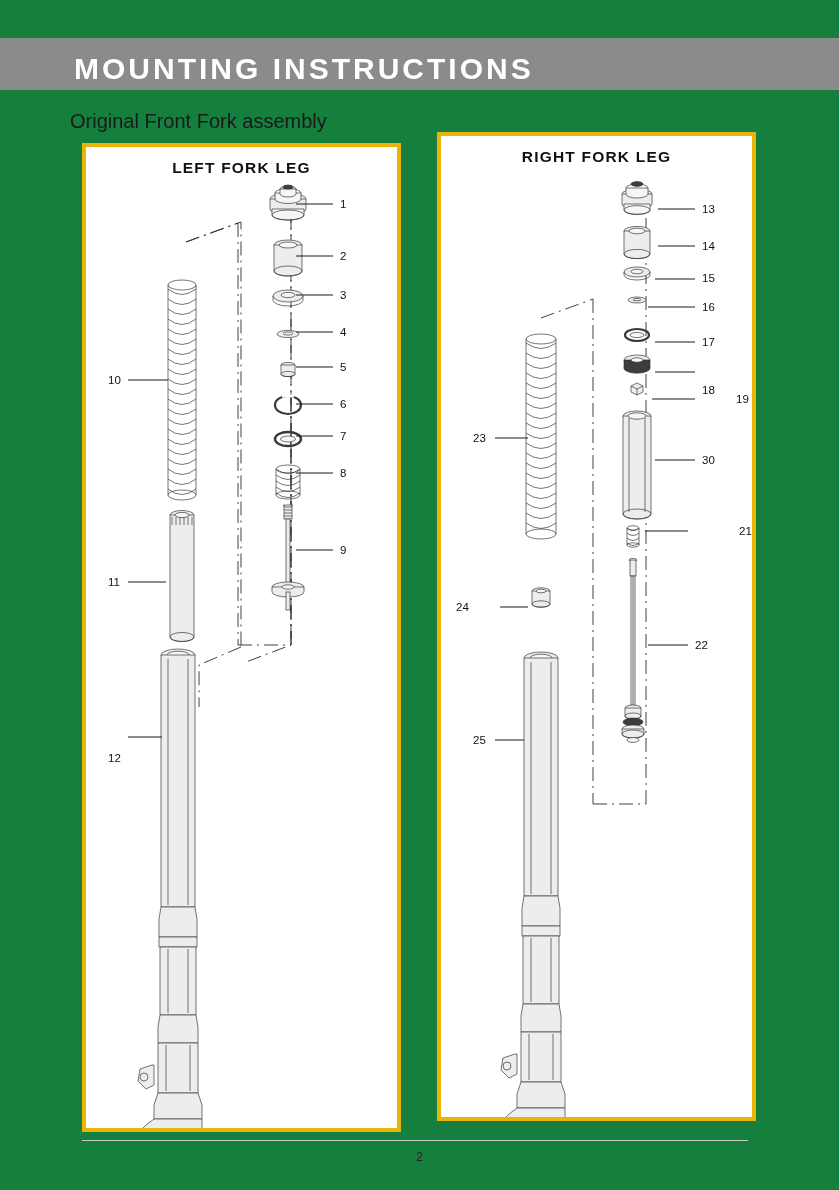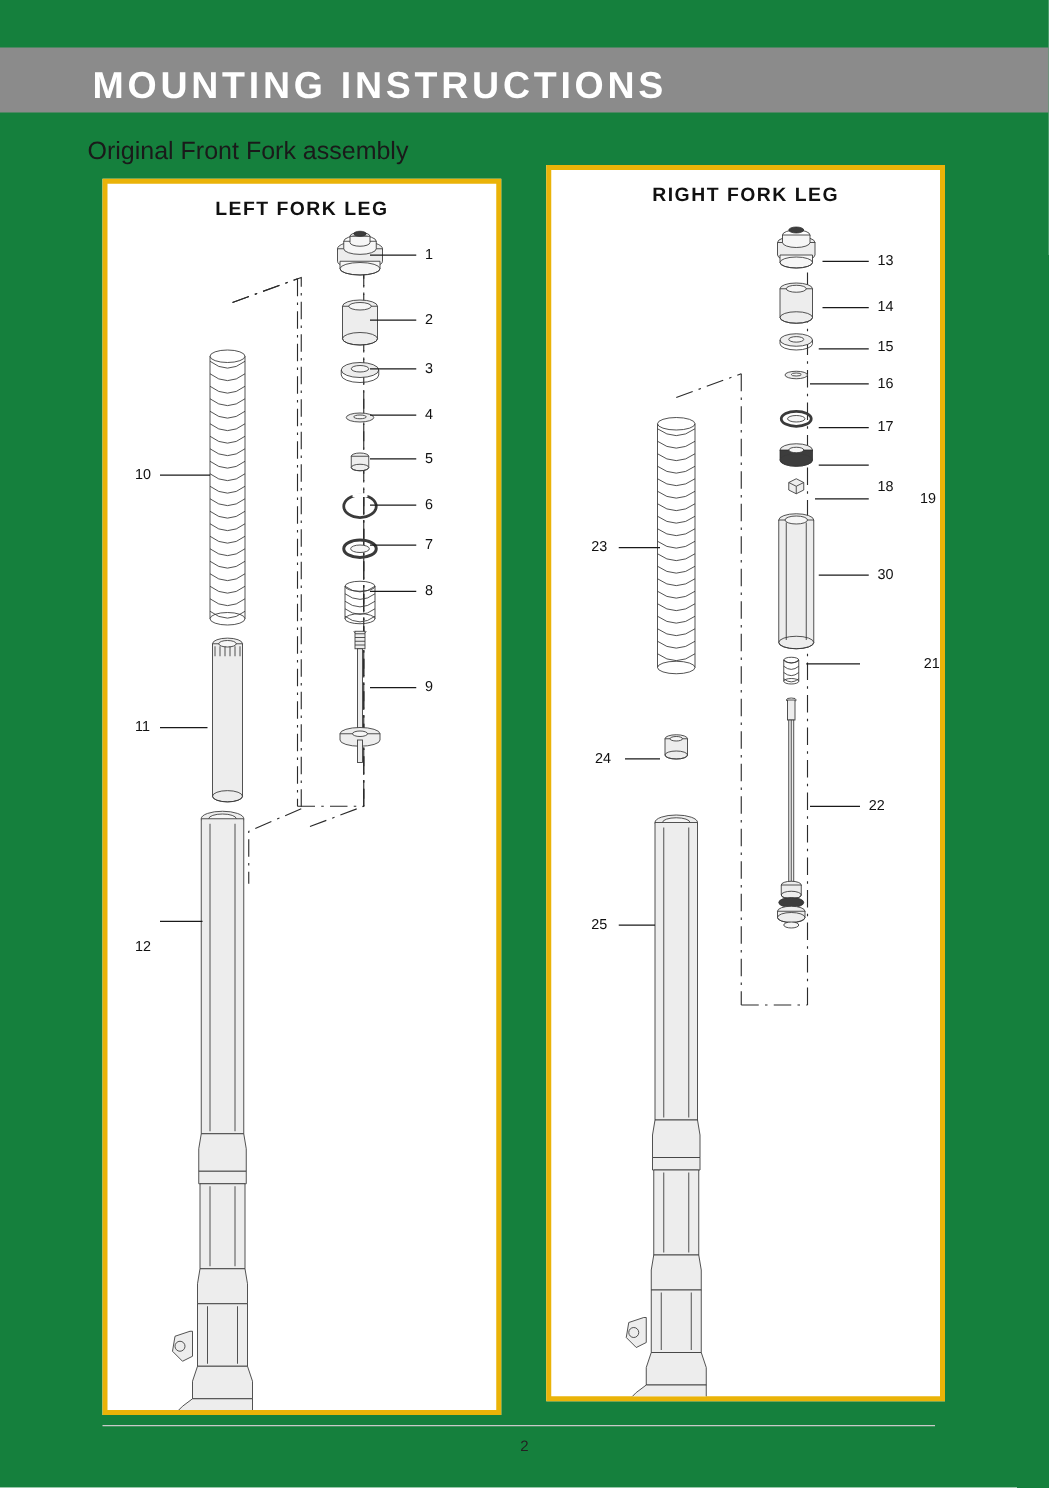--- a/index.html
+++ b/index.html
@@ -420,18 +420,18 @@
   <div class="callout" style="left:702px; top:240px;">14</div>
   <div class="callout" style="left:702px; top:272px;">15</div>
   <div class="callout" style="left:702px; top:301px;">16</div>
   <div class="callout" style="left:702px; top:336px;">17</div>
   <div class="callout" style="left:702px; top:384px;">18</div>
   <div class="callout" style="left:702px; top:393px;margin-left:34px;">19</div>
   <div class="callout" style="left:702px; top:454px;">30</div>
   <div class="callout" style="left:695px; top:525px;margin-left:44px;">21</div>
   <div class="callout" style="left:695px; top:639px;">22</div>
   <div class="callout" style="left:473px; top:432px;">23</div>
-  <div class="callout" style="left:476px; top:601px;">24</div>
+  <div class="callout" style="left:456px; top:601px;">24</div>
   <div class="callout" style="left:473px; top:734px;">25</div>
 
   <div class="footer-rule"></div>
   <div class="page-number">2</div>
 </div>
 
 </body></html>

